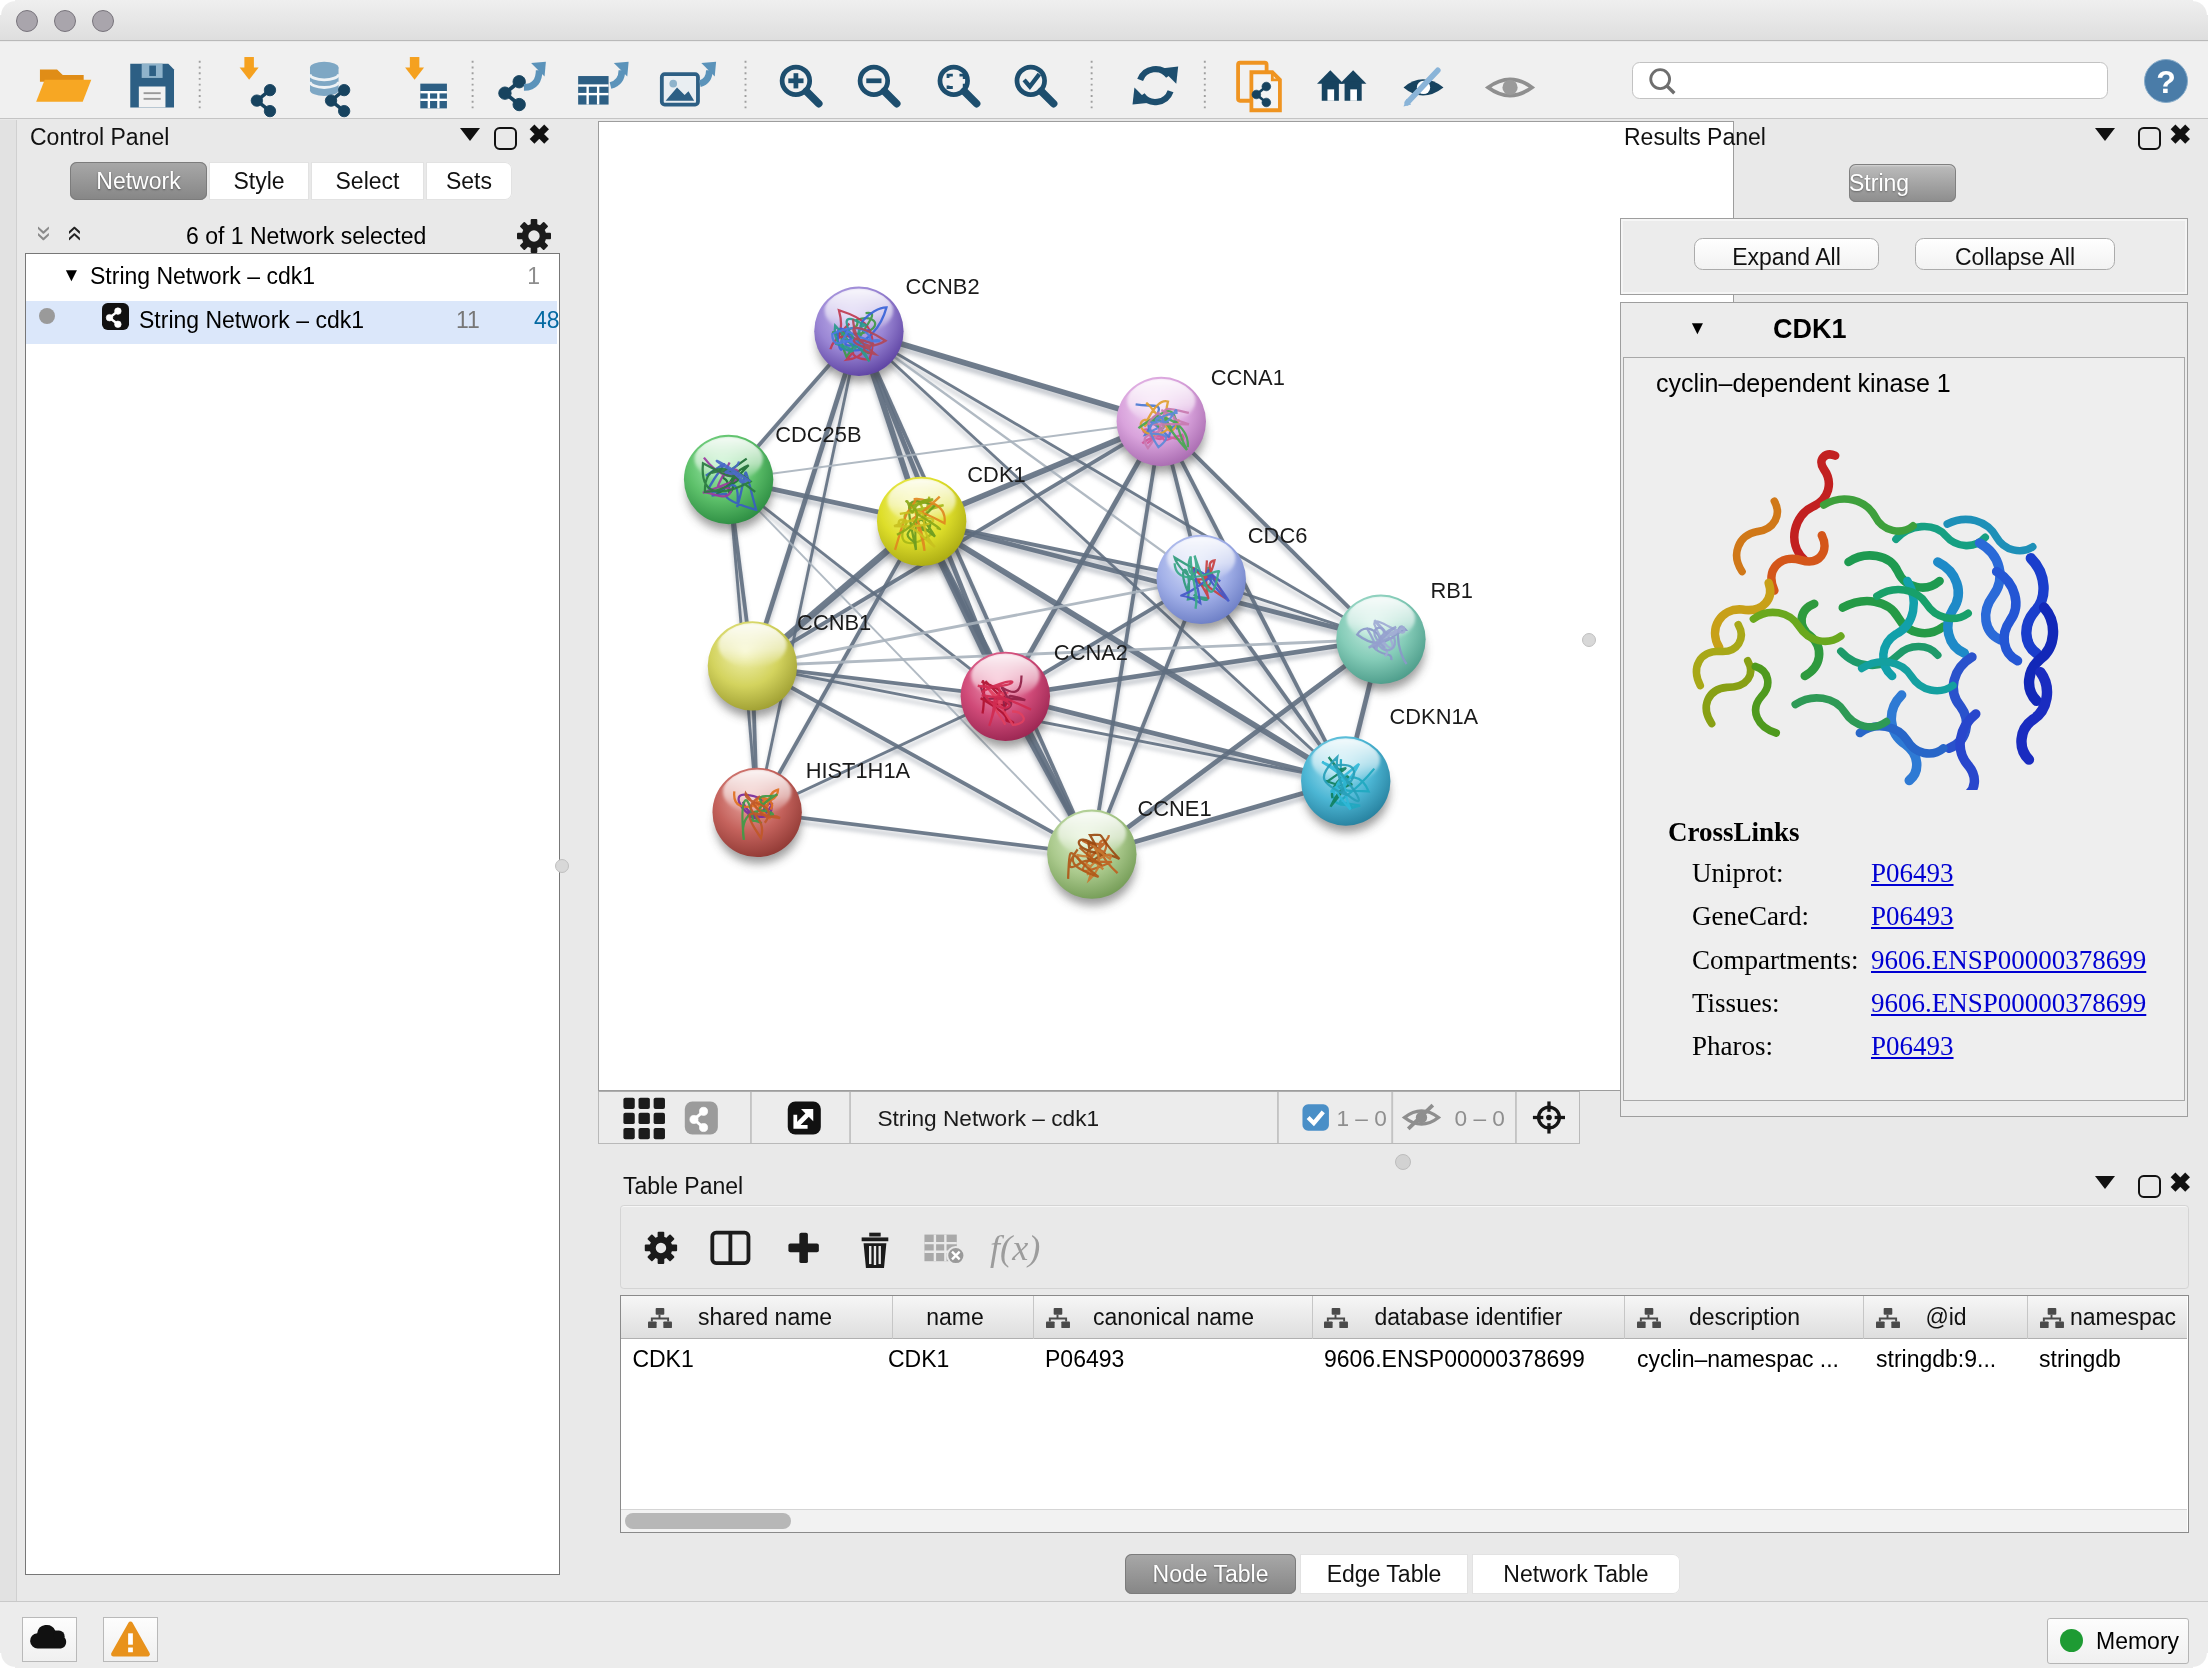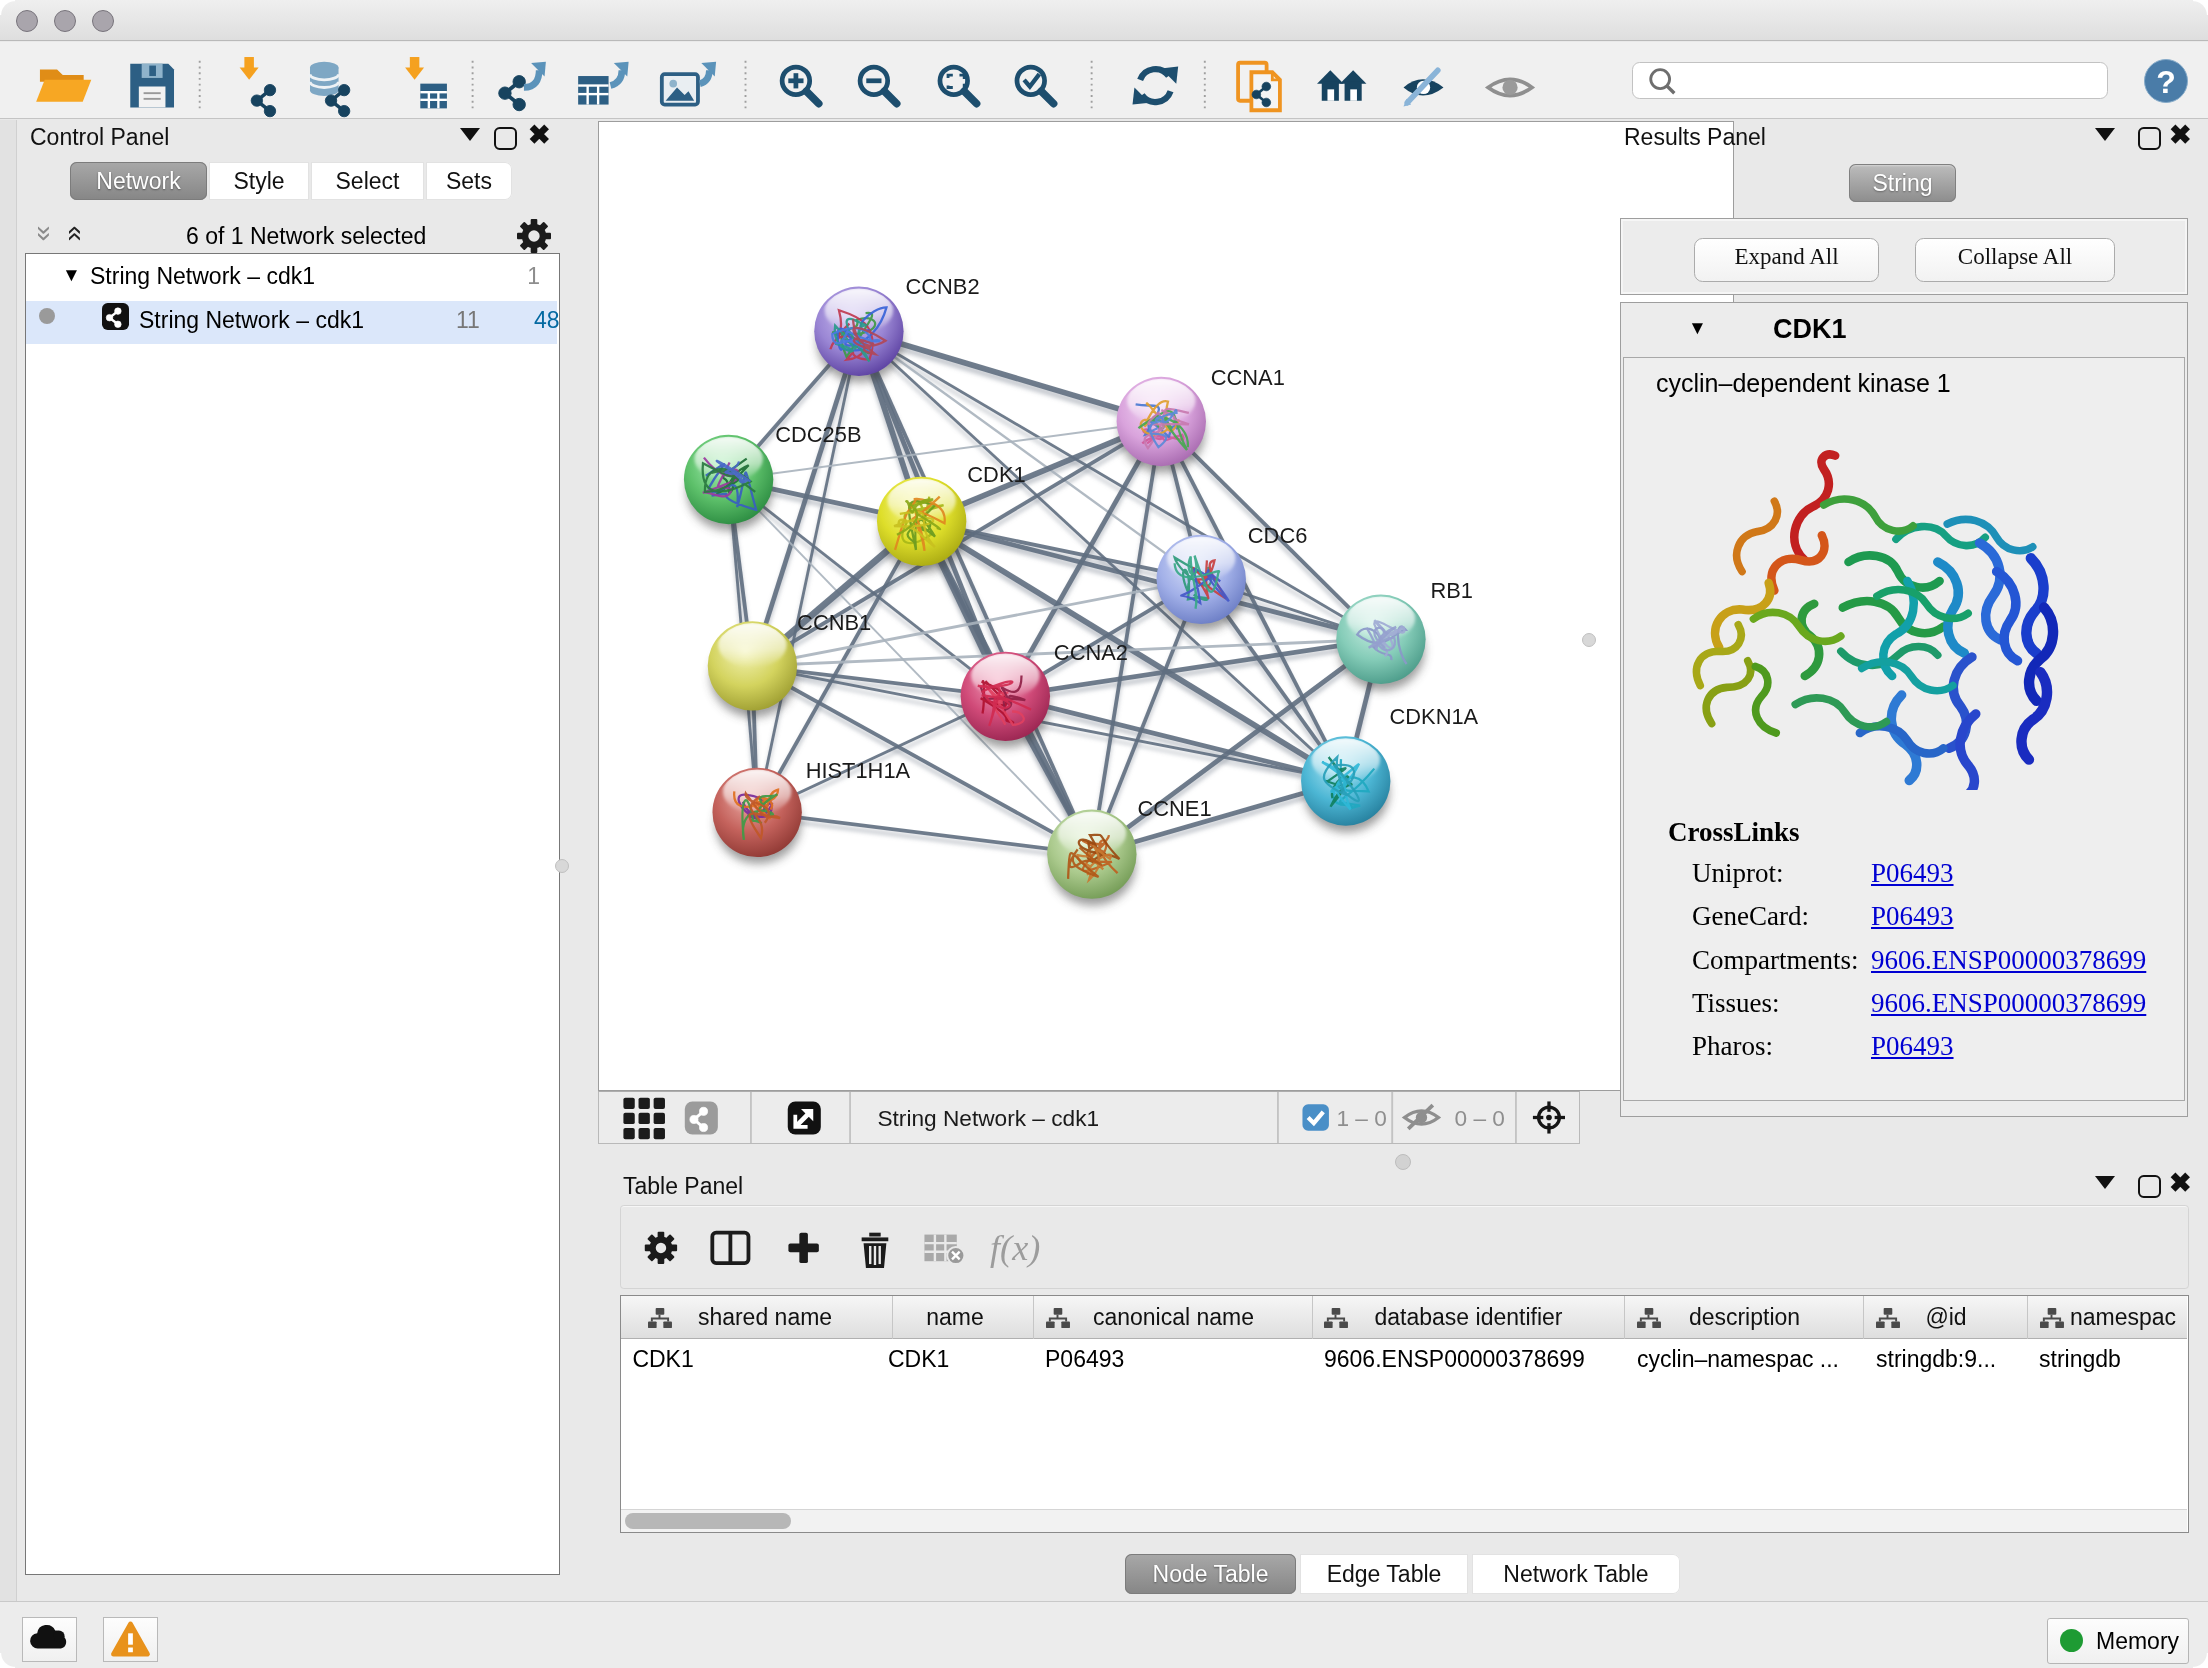--- a/index.html
+++ b/index.html
@@ -15,23 +15,23 @@
 .tabw{background:#fff;color:#111;box-shadow:inset 0 0 0 1px #e2e2e2;}
 #cp-row3{position:absolute;left:19px;top:95px;width:546px;height:42px;}
 #cp-tree{position:absolute;left:25px;top:133px;width:535px;height:1322px;background:#fff;border:1.9px solid #777;}
 .trow{position:absolute;left:0;width:531px;height:43px;font-size:23px;}
 #cp-sel{background:#dbe7fa;}
 
 #canvas{position:absolute;left:598px;top:1px;width:1136px;height:970px;background:#fff;border:1px solid #9d9d9d;}
 #netbar{position:absolute;left:598px;top:971px;width:982px;height:53px;background:#ececec;border:1px solid #b9b9b9;border-top:1px solid #adadad;}
 
 #rp-title{position:absolute;left:1624px;top:3.8px;font-size:23px;color:#111;}
-#rp-stringtab{position:absolute;left:1849px;top:44px;width:107px;height:38px;border-radius:6.7px;background:linear-gradient(#bdbdbd,#8d8d8d);box-shadow:inset 0 0 0 1px #808080, inset 0 1.9px 1.9px #d5d5d5;color:#fff;font-size:23px;text-align:center;line-height:38px;text-shadow:0 1px 1.9px #666;}
+#rp-stringtab{position:absolute;left:1849px;top:44px;width:107px;height:38px;border-radius:6.7px;background:linear-gradient(#bdbdbd,#8d8d8d);box-shadow:inset 0 0 0 1px #808080, inset 0 1.9px 1.9px #d5d5d5;color:#fff;font-size:23px;line-height:38px;text-shadow:0 1px 1.9px #666;}
 #rp-box1{position:absolute;left:1620px;top:98px;width:568px;height:77px;background:#ececec;border:1px solid #9e9e9e;box-shadow:inset 0 0 0 1.9px #f6f6f6;}
-.rbtn{position:absolute;top:19px;height:44px;background:linear-gradient(#ffffff,#f2f2f2);border:1px solid #ababab;border-radius:8.6px;font-size:23px;text-align:center;color:#111;font-family:Liberation Serif, serif;}
+.rbtn{position:absolute;top:19px;height:32px;background:linear-gradient(#ffffff,#f2f2f2);border:1px solid #ababab;border-radius:8.6px;font-size:23px;text-align:center;color:#111;}
 #rp-box2{position:absolute;left:1620px;top:182px;width:568px;height:815px;background:#ececec;border:1px solid #9e9e9e;}
 #rp-inner{position:absolute;left:1623px;top:237px;width:562px;height:744px;background:#eeeeee;border:1px solid #a8a8a8;}
 .serif{font-family:"Liberation Serif",serif;}
 .xl-label{position:absolute;left:68px;font-size:27px;color:#000;}
 .xl-link{position:absolute;left:247px;font-size:27px;color:#0000d2;text-decoration:underline;}
 
 #tp-title{position:absolute;left:52px;top:7.6px;font-size:23px;color:#111;}
 #tp-toolbar{position:absolute;left:49px;top:40px;width:1569px;height:84px;border:1px solid #d4d4d4;border-radius:3.8px;box-shadow:inset 0 1px 0 #f6f6f6;}
 #tp-table{position:absolute;left:49px;top:130px;width:1569px;height:238px;background:#fff;border:1.9px solid #8a8a8a;}
 #tp-head{position:absolute;left:0;top:0;width:1566px;height:43px;background:linear-gradient(#f6f6f6,#dedede);border-bottom:1px solid #b0b0b0;font-size:23px;color:#111;}

